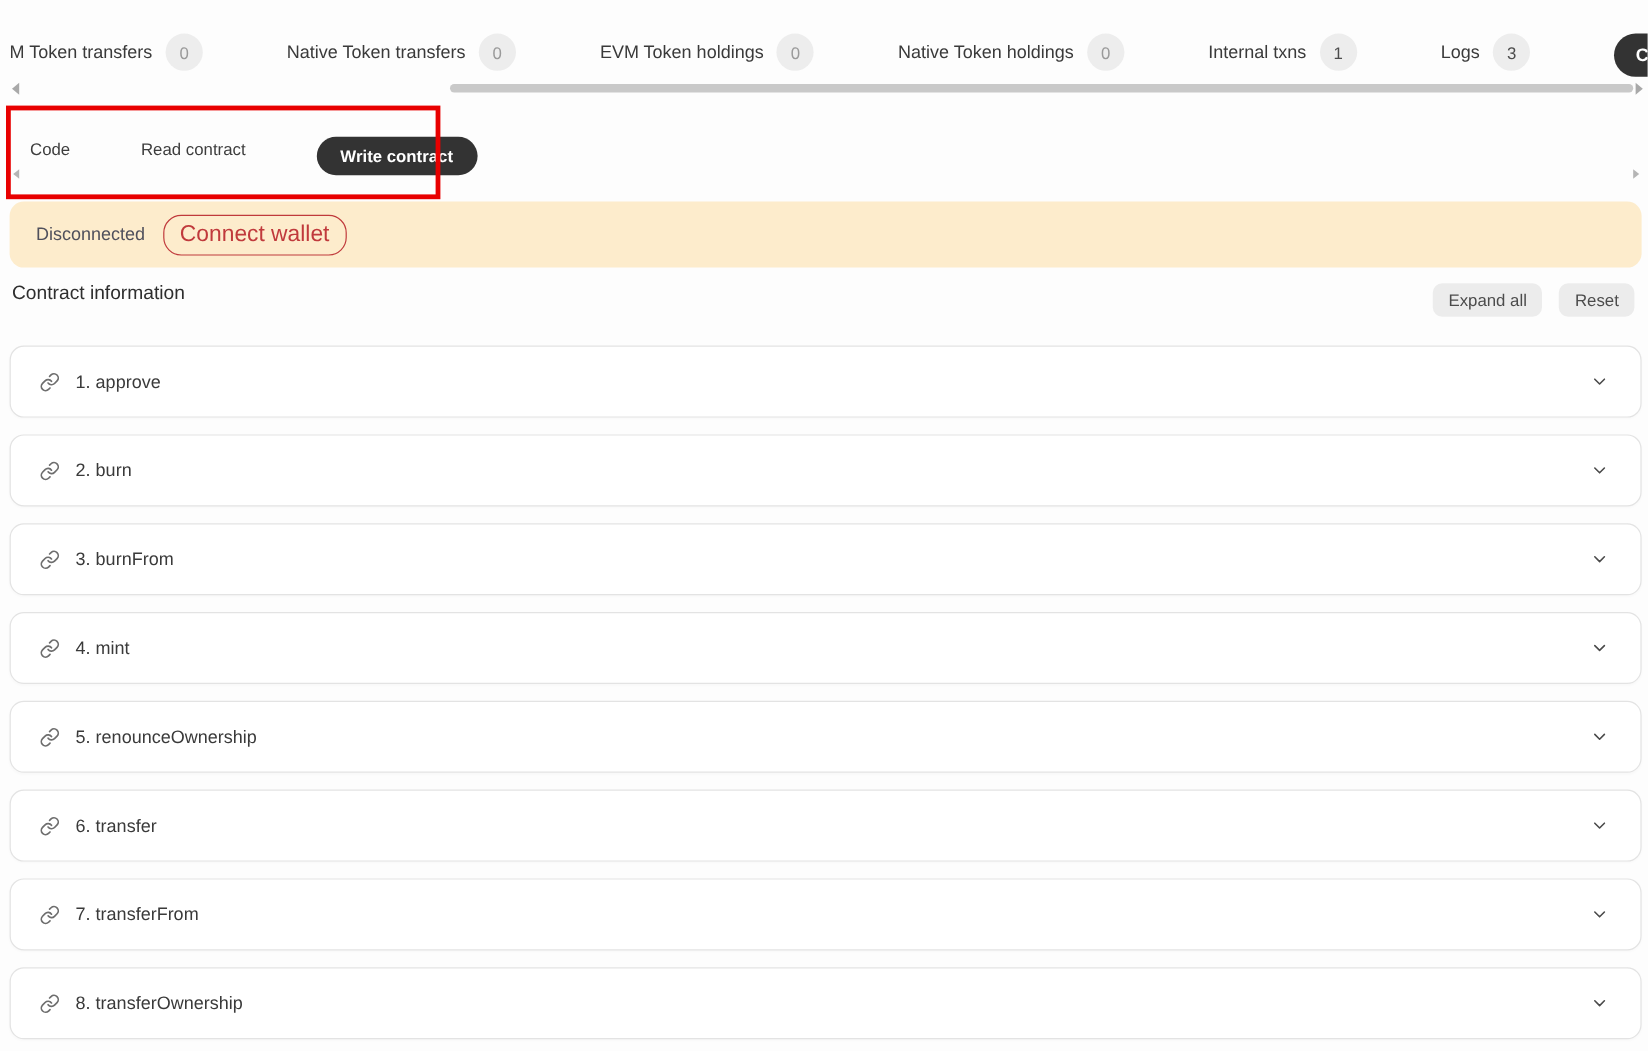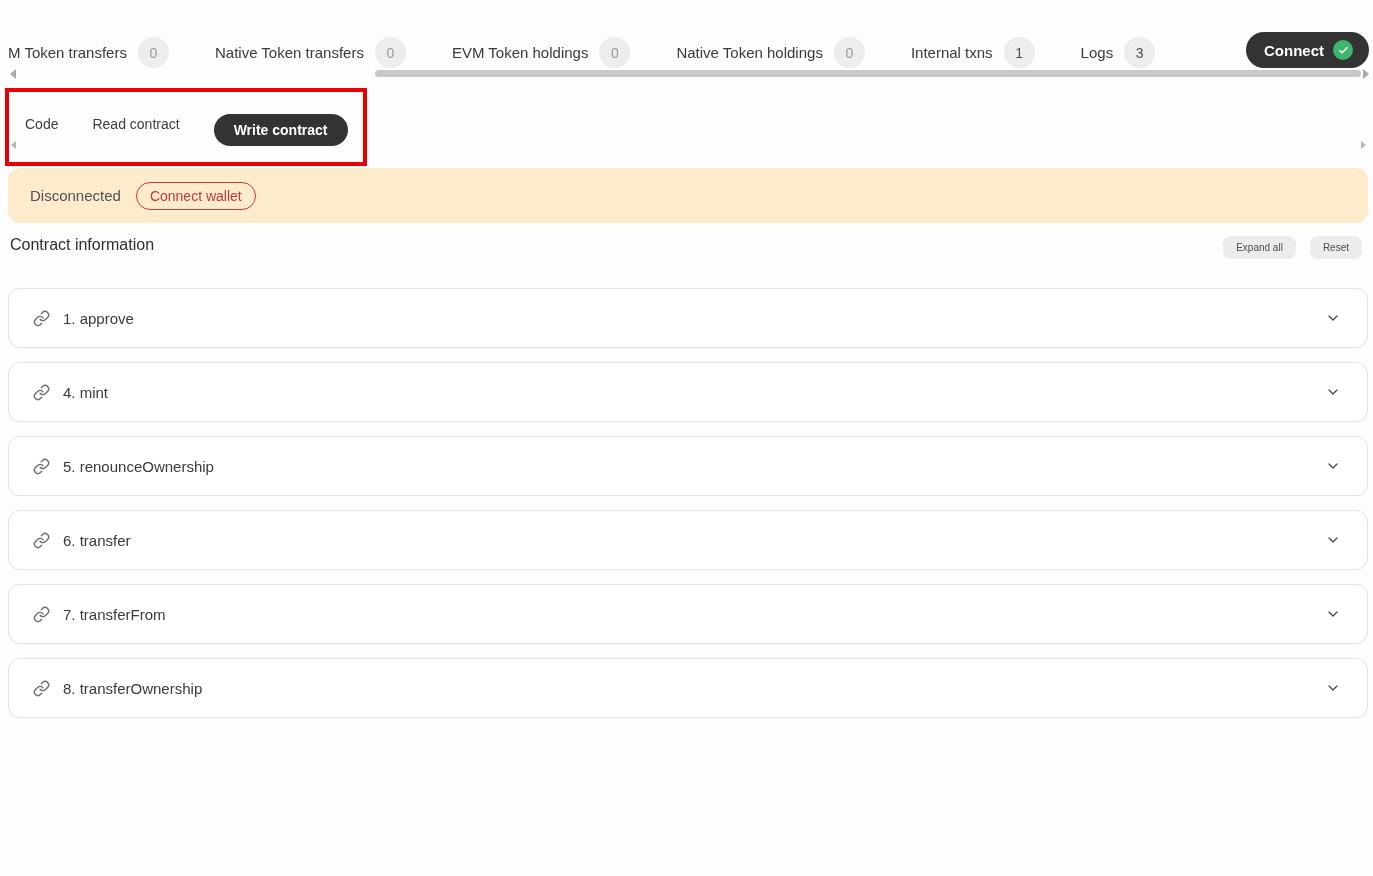--- a/index.html
+++ b/index.html
@@ -24,21 +24,21 @@
   body{
     background:var(--page-bg);
     font-family:"Liberation Sans", sans-serif;
     position:relative;
     overflow:hidden;
     color:var(--text-primary);
   }
   
   .tabbar{
     position:absolute;left:8px;top:28px;right:4px;height:40px;
-    display:flex;align-items:flex-end;gap:46px;white-space:nowrap;
+    display:flex;align-items:flex-start;gap:70px;white-space:nowrap;
   }
   .tab{display:flex;align-items:center;gap:11px;font-size:15px;color:var(--text-primary);cursor:pointer;}
   .count-badge{
     width:31px;height:31px;border-radius:50%;background:var(--badge-bg);
     display:flex;align-items:center;justify-content:center;
     font-size:14px;color:var(--badge-muted-text);
   }
   .count-badge.strong{color:var(--badge-strong-text);}
   .tab-contract{
     margin-left:auto;background:var(--accent-dark);color:#fff;
@@ -61,49 +61,49 @@
   .arr-tabs-right{left:1363px;top:69px;}
   .arr-sub-left{left:11px;top:141px;border-top-width:4px;border-bottom-width:4px;border-right-width:5px;border-right-color:#b5b5b5;}
   .arr-sub-right{left:1361px;top:141px;border-top-width:4px;border-bottom-width:4px;border-left-width:5px;border-left-color:#b5b5b5;}
   
   .red-box{
     position:absolute;left:5px;top:88px;width:362px;height:78px;
     border:4px solid var(--annotation-red);pointer-events:none;z-index:5;
   }
   .subtabs{
     position:absolute;left:25px;top:106px;height:35px;
-    display:flex;align-items:center;gap:34px;
+    display:flex;align-items:center;gap:59px;
   }
   .subtab{font-size:14px;color:#3d3d3d;cursor:pointer;}
   .subtab-pill{
     background:var(--accent-dark);color:#fff;font-weight:bold;font-size:14px;
     border-radius:17px;padding:8px 20px;margin-top:12px;
   }
   
   .banner{
     position:absolute;left:8px;top:168px;width:1360px;height:55px;
     background:var(--banner-bg);border-radius:12px;
     display:flex;align-items:center;padding-left:22px;gap:15px;
   }
   .banner-status{font-size:15px;color:var(--banner-text);}
   .connect-btn{
     background:transparent;border:1px solid var(--connect-red);color:var(--connect-red);
-    border-radius:15px;padding:5px 13px;font-size:14px;cursor:pointer;
+    border-radius:15px;padding:5px 13px;font-size:19px;cursor:pointer;
     font-family:"Liberation Sans", sans-serif;
   }
   
   .section-row{
     position:absolute;left:10px;top:236px;right:11px;height:28px;
     display:flex;align-items:flex-start;
   }
   .section-title{font-size:16px;font-weight:500;color:#2e2e2e;}
   .btn-group{margin-left:auto;display:flex;gap:14px;}
   .ghost-btn{
     background:var(--ghost-btn-bg);border:none;border-radius:8px;
-    padding:6px 13px;font-size:10px;color:#4c4c4c;cursor:pointer;
+    padding:6px 13px;font-size:14px;color:#4c4c4c;cursor:pointer;
     font-family:"Liberation Sans", sans-serif;
   }
   
   .function-list{position:absolute;left:8px;top:288px;width:1360px;}
   .fn-row{
     height:60px;margin-bottom:14px;background:#fff;
     border:1px solid var(--card-border);border-radius:12px;
     display:flex;align-items:center;padding:0 26px 0 24px;cursor:pointer;
     box-shadow:0 1px 2px rgba(0,0,0,0.02);
   }
@@ -186,20 +186,40 @@
     <span class="fn-label">1. approve</span>
     <span class="chev"><svg viewBox="0 0 24 24">
           <polyline points="6 9 12 15 18 9"></polyline>
         </svg></span>
   </div>
   <div class="fn-row">
     <span class="link-icon"><svg viewBox="0 0 24 24">
           <path d="M10 13a5 5 0 0 0 7.54.54l3-3a5 5 0 0 0-7.07-7.07l-1.72 1.71"></path>
           <path d="M14 11a5 5 0 0 0-7.54-.54l-3 3a5 5 0 0 0 7.07 7.07l1.71-1.71"></path>
         </svg></span>
+    <span class="fn-label">2. burn</span>
+    <span class="chev"><svg viewBox="0 0 24 24">
+          <polyline points="6 9 12 15 18 9"></polyline>
+        </svg></span>
+  </div>
+  <div class="fn-row">
+    <span class="link-icon"><svg viewBox="0 0 24 24">
+          <path d="M10 13a5 5 0 0 0 7.54.54l3-3a5 5 0 0 0-7.07-7.07l-1.72 1.71"></path>
+          <path d="M14 11a5 5 0 0 0-7.54-.54l-3 3a5 5 0 0 0 7.07 7.07l1.71-1.71"></path>
+        </svg></span>
+    <span class="fn-label">3. burnFrom</span>
+    <span class="chev"><svg viewBox="0 0 24 24">
+          <polyline points="6 9 12 15 18 9"></polyline>
+        </svg></span>
+  </div>
+  <div class="fn-row">
+    <span class="link-icon"><svg viewBox="0 0 24 24">
+          <path d="M10 13a5 5 0 0 0 7.54.54l3-3a5 5 0 0 0-7.07-7.07l-1.72 1.71"></path>
+          <path d="M14 11a5 5 0 0 0-7.54-.54l-3 3a5 5 0 0 0 7.07 7.07l1.71-1.71"></path>
+        </svg></span>
     <span class="fn-label">4. mint</span>
     <span class="chev"><svg viewBox="0 0 24 24">
           <polyline points="6 9 12 15 18 9"></polyline>
         </svg></span>
   </div>
   <div class="fn-row">
     <span class="link-icon"><svg viewBox="0 0 24 24">
           <path d="M10 13a5 5 0 0 0 7.54.54l3-3a5 5 0 0 0-7.07-7.07l-1.72 1.71"></path>
           <path d="M14 11a5 5 0 0 0-7.54-.54l-3 3a5 5 0 0 0 7.07 7.07l1.71-1.71"></path>
         </svg></span>

